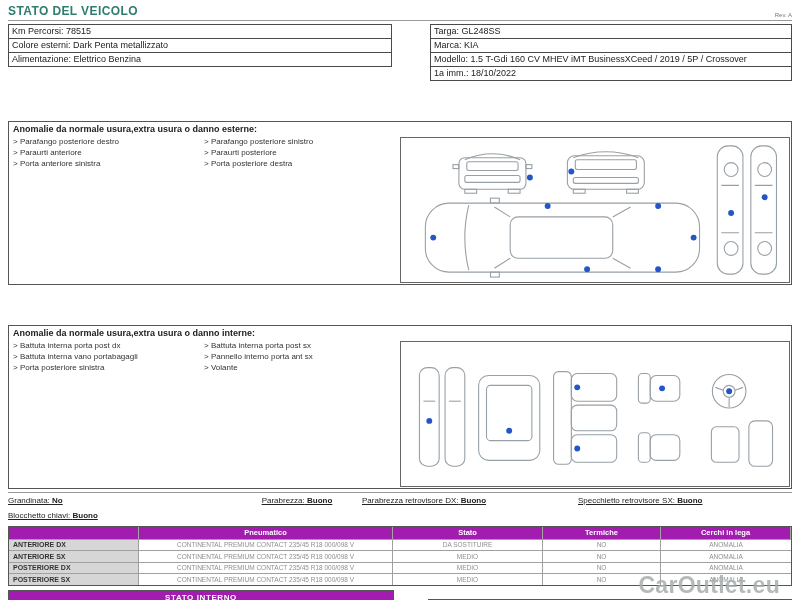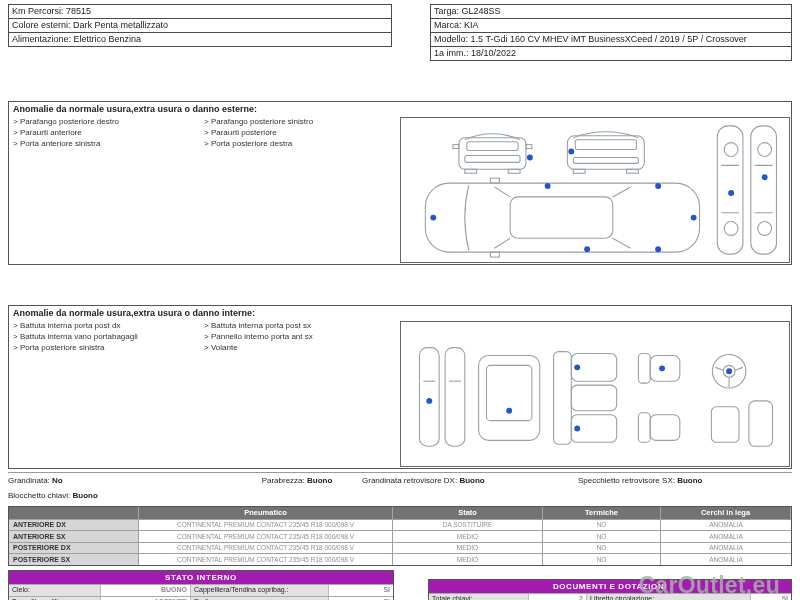--- a/index.html
+++ b/index.html
@@ -20,31 +20,31 @@
 
   .panel { border:1px solid #555; margin-bottom:3px;margin-top:40px; }
   .panel-title { font-size:9px; font-weight:bold; padding:2px 4px; }
   .panel-body { display:flex; height:148px; }
   .lists { flex:1; display:flex; padding:1px 4px; }
   .lists ul { list-style:none; width:50%; }
   .lists li { font-size:8px; line-height:10px; color:#333; max-width:160px; margin-bottom:1px; }
   .diagram-box { width:390px; flex:none; border:1px solid #666; margin:1px; }
   .diagram-box svg { display:block; width:100%; height:100%; }
 
-  .strip { border-top:1px solid #999; padding:3px 0 2px; margin-bottom:4px; font-size:8px; }
+  .strip { border-top:1px solid #999; padding:3px 0 2px; margin-bottom:4px; font-size:8px;text-decoration:underline; }
   .strip-row { display:flex; }
   .strip-row + .strip-row { margin-top:6px; }
   .strip-item.c1 { width:224px; } .strip-item.c2 { width:130px;text-align:center; } .strip-item.c3 { width:216px; } .strip-item.c4 { flex:1; }
   .strip .val { font-weight:bold; }
 
   .tires { border:1px solid #555; margin-bottom:4px; }
   .t-row { display:grid; grid-template-columns:130px 254px 150px 118px 1fr; }
   .t-cell { border-right:1px solid #a0a0a0; border-top:1px solid #a0a0a0; font-size:6.5px; line-height:7.5px; text-align:center; padding:1.5px 2px; color:#8f8f8f; overflow:hidden; white-space:nowrap; }
   .t-cell:last-child { border-right:none; }
-  .t-head .t-cell { background:#737373; color:#fff; font-weight:bold; font-size:7.5px; border-top:none; border-right:1px solid #a6a6a6; padding:2px 0; }
+  .t-head .t-cell { background:#a21caf; color:#fff; font-weight:bold; font-size:7.5px; border-top:none; border-right:1px solid #a6a6a6; padding:2px 0; }
   .t-pos { background:#d6d6d6; color:#333; font-weight:bold; text-align:left; padding-left:4px; font-size:7px; }
 
   .bottom-row { display:flex; margin-bottom:3px; }
   .mini { border:1px solid #555; flex:none; }
   .mini.left { width:386px; }
   .mini.right { width:364px; margin-left:auto;margin-top:9px; }
   .mini-title { background:#a21caf; color:#fff; font-weight:bold; font-size:8px; text-align:center; padding:2px 0; letter-spacing:.6px; }
   .m-row { display:grid; border-top:1px solid #aaa; }
   .m-row > div { padding:1.5px 3px; font-size:7px; line-height:8px; overflow:hidden; white-space:nowrap; }
   .m-lab { background:#e2e2e2; color:#222; border-right:1px solid #bbb; }
@@ -55,20 +55,24 @@
   .g4b { grid-template-columns:100px 58px 164px 1fr; }
   .g6  { grid-template-columns:82px 40px 78px 40px 90px 1fr; }
   .gl  { grid-template-columns:100px 1fr; }
   .watermark { position:absolute; right:20px; bottom:1px; font-size:23px; font-weight:bold; color:#a8adad; opacity:.85; letter-spacing:.3px; }
 </style>
 </head>
 <body>
 
 <div class="page">
 
+  <div class="head-row">
+    <span class="title">STATO DEL VEICOLO</span>
+    <span class="rev">Rev. A</span>
+  </div>
 
   <div class="info-row">
     <div class="info-table left">
       <div class="info-cell">
         <span class="lab">Km Percorsi:</span>
         <span class="val">78515</span>
       </div>
       <div class="info-cell">
         <span class="lab">Colore esterni:</span>
         <span class="val">Dark Penta metallizzato</span>
@@ -242,21 +246,21 @@
     <div class="strip-row">
       <span class="strip-item c1">
         <span class="lab">Grandinata:</span>
         <span class="val">No</span>
       </span>
       <span class="strip-item c2">
         <span class="lab">Parabrezza:</span>
         <span class="val">Buono</span>
       </span>
       <span class="strip-item c3">
-        <span class="lab">Grandinata retrovisore DX:</span>
+        <span class="lab">Parabrezza retrovisore DX:</span>
         <span class="val">Buono</span>
       </span>
       <span class="strip-item c4">
         <span class="lab">Specchietto retrovisore SX:</span>
         <span class="val">Buono</span>
       </span>
     </div>
     <div class="strip-row">
       <span class="strip-item c1">
         <span class="lab">Blocchetto chiavi:</span>

